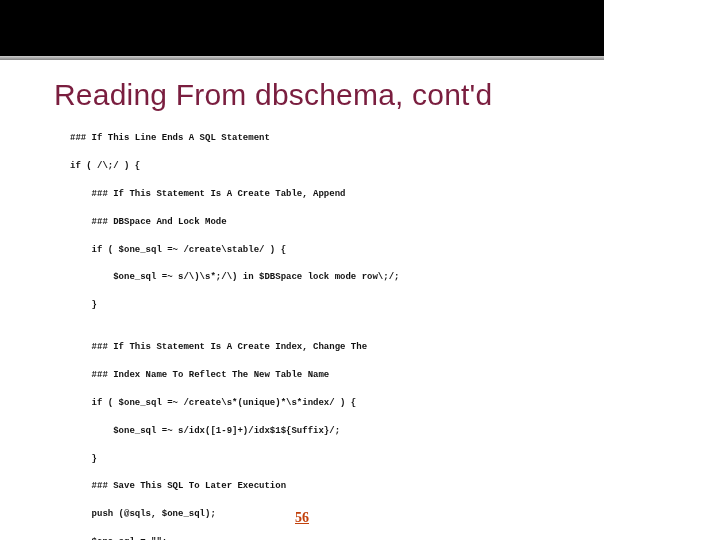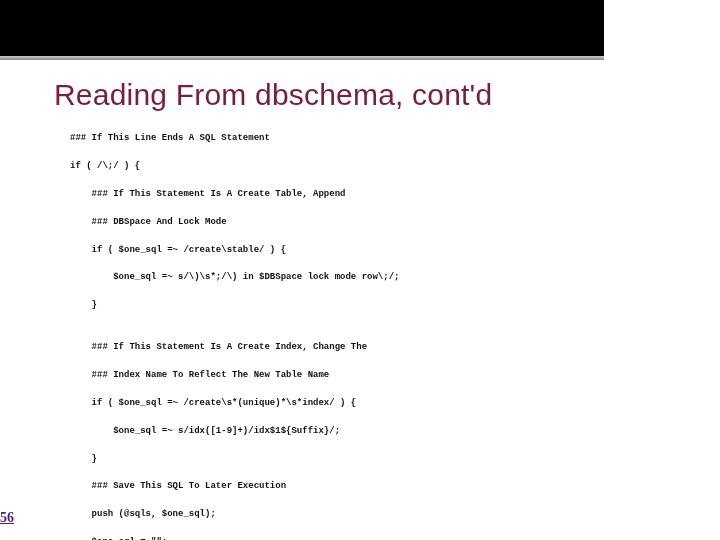--- a/index.html
+++ b/index.html
@@ -48,25 +48,25 @@
     font-size: 9px;
     line-height: 1.55;
     color: #111;
     white-space: pre;
     font-weight: bold;
   }
   .page-num {
     position: absolute;
     bottom: 14px;
     left: 0; right: 0;
-    text-align: left;
+    text-align: center;
     font-family: Georgia, "Times New Roman", serif;
     font-size: 14px;
     font-weight: bold;
-    color: #4c1d95;
+    color: #c2410c;
     text-decoration: underline;
   }
 </style>
 </head>
 <body>
 
 <div class="slide">
   <div class="topbar">
     <div class="topbar-line"></div>
   </div>

